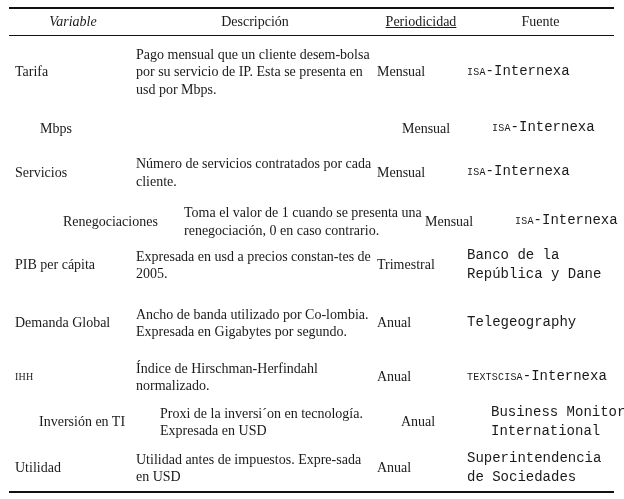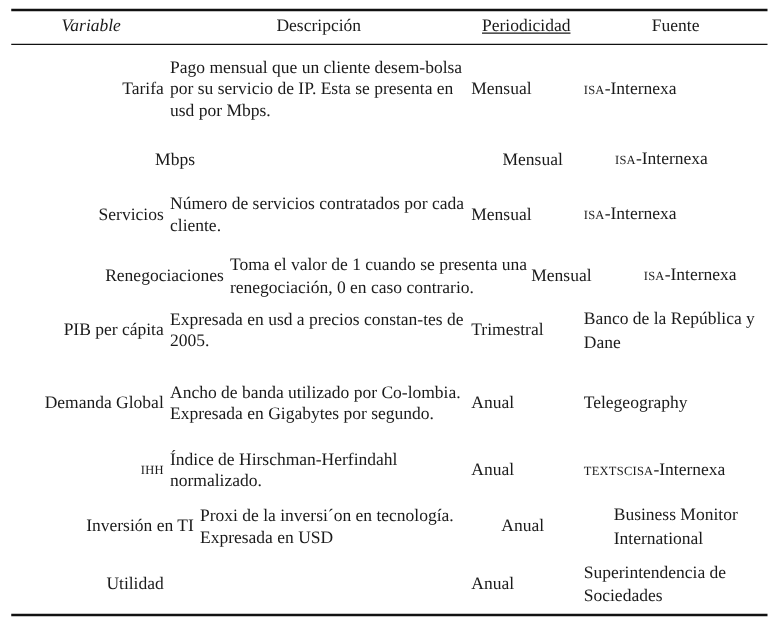--- a/index.html
+++ b/index.html
@@ -6,24 +6,24 @@
   body { width: 624px; height: 499px; position: relative; overflow: hidden;
          font-family: "Liberation Serif", "DejaVu Serif", serif; color: #1a1a1a; }
   .tbl { position: absolute; left: 9px; top: 7px; width: 605px; }
   .rule { position: absolute; left: 0; width: 605px; background: #111; }
   .rule.top { top: 0; height: 1.5px; }
   .rule.mid { top: 28px; height: 1.2px; }
   .hdr { position: absolute; top: 0; height: 28px; line-height: 29px; font-size: 14px; text-align: center; }
   .row { position: absolute; left: 0; width: 605px; }
   .cell { position: absolute; top: 0; height: 100%; display: flex; align-items: center;
           font-size: 14px; line-height: 17.5px; }
-  .c-var { left: 6px; width: 116px; justify-content: flex-end; }
+  .c-var { left: 6px; width: 116px; }
   .c-desc { left: 127px; width: 238px; font-family: Liberation Serif, serif; }
   .c-per { left: 368px; width: 90px; }
-  .c-src { left: 458px; width: 147px; }
+  .c-src { left: 458px; width: 147px; font-family: Liberation Mono, monospace; }
   .sc { font-size: 10px; letter-spacing: 0.2px; }
   .rule.bot { height: 1.5px; }
 </style>
 </head>
 <body>
 
 <div class="tbl">
   <div class="rule top"></div>
   <div class="hdr" style="left:6px;width:116px;font-style:italic;">Variable</div>
   <div class="hdr" style="left:127px;width:238px;">Descripción</div>
@@ -138,20 +138,23 @@
           <span>Anual</span>
         </div>
         <div class="cell c-src">
           <span><span class="sc"></span><span>Business Monitor International</span></span>
         </div>
       </div>
       <div class="row" style="top: 438px; height: 46px;">
         <div class="cell c-var">
           <span>Utilidad</span>
         </div>
+        <div class="cell c-desc">
+          <span>Utilidad antes de impuestos. Expre-sada en USD</span>
+        </div>
         <div class="cell c-per">
           <span>Anual</span>
         </div>
         <div class="cell c-src">
           <span><span class="sc"></span><span>Superintendencia de Sociedades</span></span>
         </div>
       </div>
     </div>
   <div class="rule bot" style="top:484px;"></div>
 </div>

